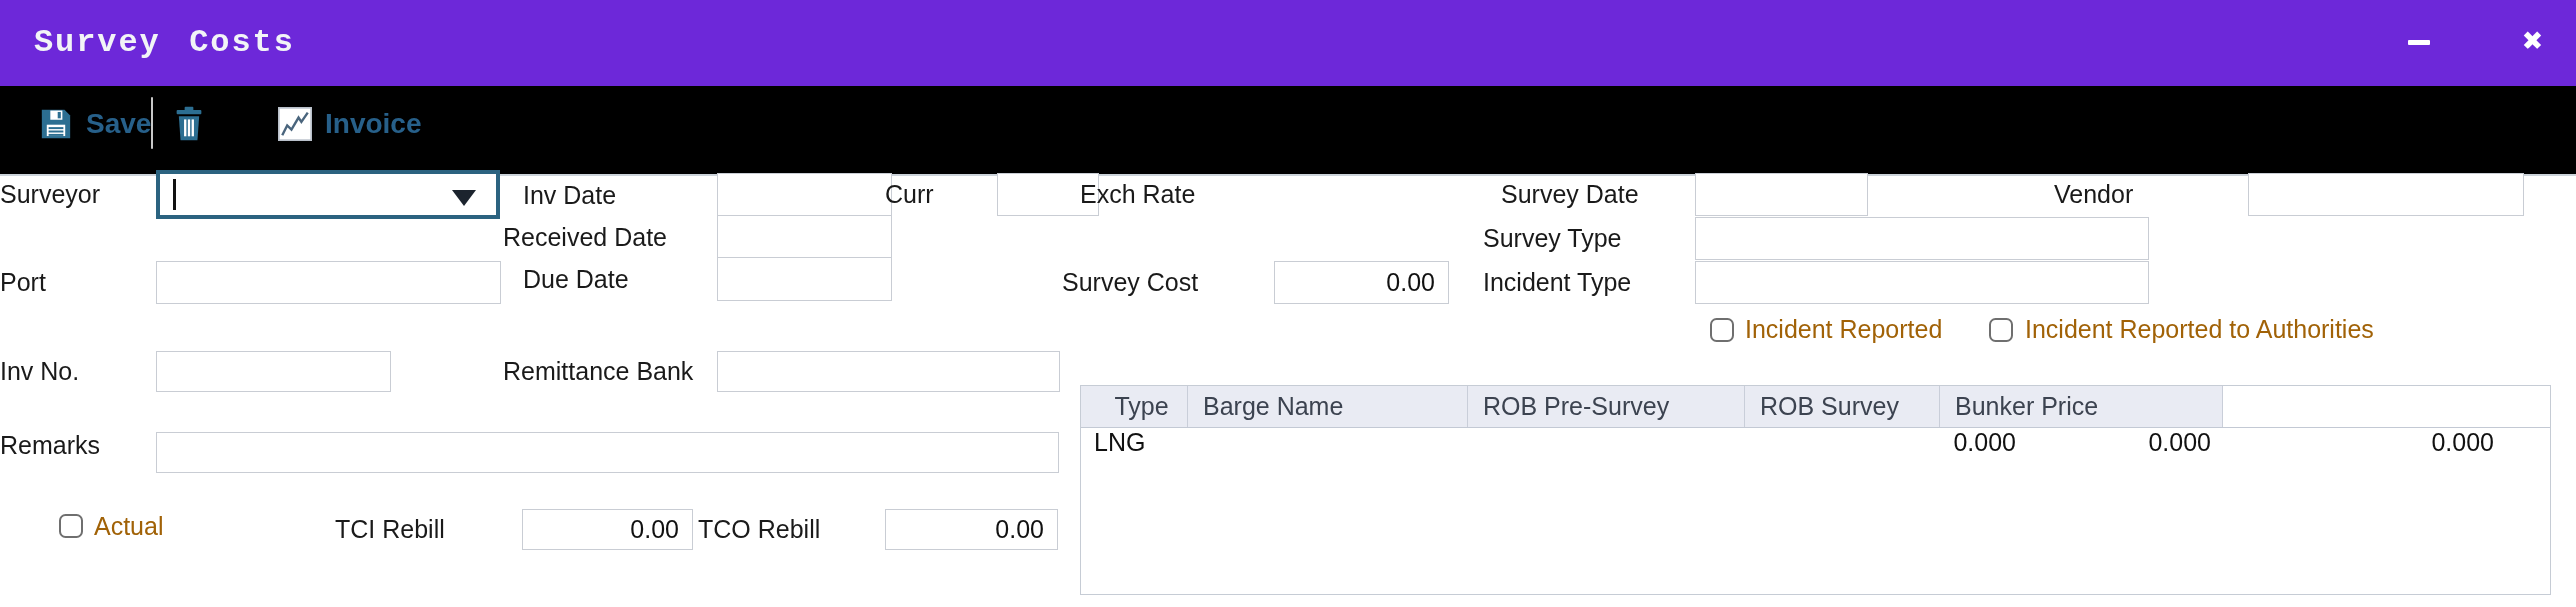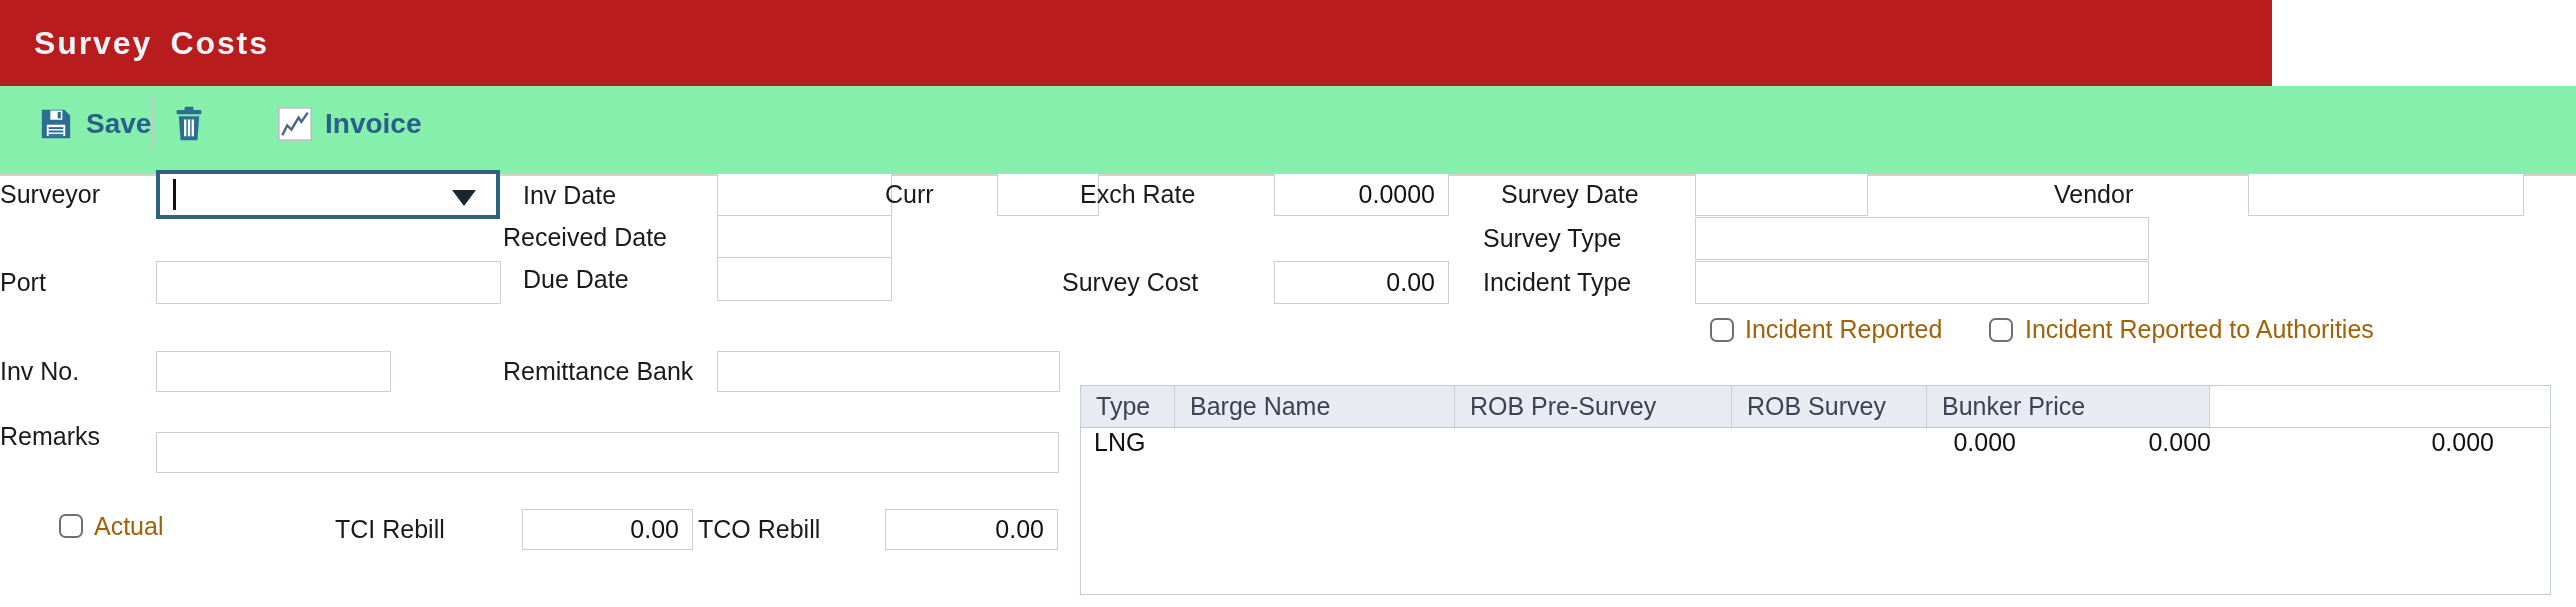--- a/index.html
+++ b/index.html
@@ -1,28 +1,28 @@
 <!DOCTYPE html>
 <html style="font-size:15px"><head>
 <meta charset="utf-8">
 <style>
   html,body{margin:0;padding:0;background:#ffffff;font-family:"Liberation Sans",sans-serif;}
   .app{position:relative;width:2576px;height:607px;background:#ffffff;overflow:hidden;}
 
   
-  .titlebar{position:absolute;left:0;top:0;width:2272px;height:86px;background:#b91c1c;}
+  .titlebar{position:absolute;left:0;top:0;width:2576px;height:86px;background:#6d28d9;font-family:Liberation Mono, monospace;}
   .title-text{position:absolute;left:34px;top:0;height:86px;line-height:86px;
     color:#F2F4F7;font-size:32px;font-weight:bold;letter-spacing:1.9px;word-spacing:7.5px;}
   .win-btn{position:absolute;top:18.6px;width:48px;height:48px;display:flex;
     align-items:center;justify-content:center;cursor:pointer;}
   .min-dash{width:22.4px;height:4.7px;background:#ffffff;border-radius:0.9px;}
   .close-glyph{color:#ffffff;font-size:34px;font-weight:bold;line-height:48px;}
 
   
-  .toolbar{position:absolute;left:0;top:86px;width:2576px;height:90px;background:#86efac;
+  .toolbar{position:absolute;left:0;top:86px;width:2576px;height:90px;background:#000000;
     border-bottom:2.8px solid #ccd3da;box-sizing:border-box;}
   .tb-btn{position:absolute;top:0;height:75px;display:flex;align-items:center;gap:13px;
     color:#27608A;font-size:28px;font-weight:bold;cursor:pointer;}
   .tb-divider{position:absolute;left:151px;top:11.2px;width:1.9px;height:52px;background:#c8c8c8;border-radius:1.9px;}
 
   
   .lbl{position:absolute;text-align:left;font-size:25px;color:#1a1a1a;white-space:nowrap;}
   .inp{position:absolute;border:1.9px solid #c9cdd4;background:#fff;font-size:25px;color:#111;
     padding:0 13px;box-sizing:border-box;font-family:inherit;outline:none;}
   .num{text-align:right;}
@@ -109,21 +109,20 @@
     <div class="dd-arrow"></div>
   </div>
 
   <div class="lbl" style="left:523px;width:186px;top:173px;line-height:44px;">Inv Date</div>
   <input class="inp" style="left: 717px; top: 173px; width: 175px; height: 44px;" value="">
 
   <div class="lbl" style="left:885px;width:104px;top:173px;line-height:43px;">Curr</div>
   <input class="inp" style="left: 997px; top: 173px; width: 102px; height: 43px;" value="">
 
   <div class="lbl" style="left:1080px;width:186px;top:173px;line-height:43px;">Exch Rate</div>
-  <input class="inp num" style="left: 1274px; top: 173px; width: 175px; height: 43px;" value="0.0000">
 
   <div class="lbl" style="left:1501px;width:186px;top:173px;line-height:43px;">Survey Date</div>
   <input class="inp" style="left: 1695px; top: 173px; width: 173px; height: 43px;" value="">
 
   <div class="lbl" style="left:2054px;width:186px;top:173px;line-height:43px;">Vendor</div>
   <input class="inp" style="left: 2248px; top: 173px; width: 276px; height: 43px;" value="">
 
   <div class="lbl" style="left:503px;width:207px;top:215px;line-height:44px;">Received Date</div>
   <input class="inp" style="left: 717px; top: 215px; width: 175px; height: 44px;" value="">
 
@@ -147,35 +146,35 @@
 
   <div class="cb" style="left:1989px;top:318px;" role="checkbox" aria-checked="false"></div>
   <div class="cb-lbl" style="left:2025px;top:309px;line-height:41px;">Incident Reported to Authorities</div>
 
   <div class="lbl" style="left:0;width:147px;top:351px;line-height:41px;">Inv No.</div>
   <input class="inp" style="left: 156px; top: 351px; width: 235px; height: 41px;" value="">
 
   <div class="lbl" style="left:503px;width:207px;top:351px;line-height:41px;">Remittance Bank</div>
   <input class="inp" style="left: 717px; top: 351px; width: 343px; height: 41px;" value="">
 
-  <div class="lbl" style="left:0;width:147px;top:416px;line-height:41px;">Remarks</div>
+  <div class="lbl" style="left:0;width:147px;top:425px;line-height:41px;">Remarks</div>
   <input class="inp" style="left: 156px; top: 432px; width: 903px; height: 41px;" value="">
 
   <div class="cb" style="left:59px;top:514px;" role="checkbox" aria-checked="false"></div>
   <div class="cb-lbl" style="left:94px;top:506px;line-height:41px;">Actual</div>
 
   <div class="lbl" style="left:335px;width:179px;top:509px;line-height:41px;">TCI Rebill</div>
   <input class="inp num" style="left: 522px; top: 509px; width: 171px; height: 41px;" value="0.00">
 
   <div class="lbl" style="left:698px;width:179px;top:509px;line-height:41px;">TCO Rebill</div>
   <input class="inp num" style="left: 885px; top: 509px; width: 173px; height: 41px;" value="0.00">
 
   <div class="grid">
     <div class="grid-head">
-      <div class="gh-cell" style="width:94px;">Type</div>
+      <div class="gh-cell" style="width:107px;text-align:center;">Type</div>
       <div class="gh-cell" style="width:280px;">Barge Name</div>
       <div class="gh-cell" style="width:277px;">ROB Pre-Survey</div>
       <div class="gh-cell" style="width:195px;">ROB Survey</div>
       <div class="gh-cell" style="width:283px;">Bunker Price</div>
       <div class="gh-gutter"></div>
     </div>
     <div class="grid-row">
       <div class="gr-cell" style="width:115px;">LNG</div>
       <div class="gr-cell" style="width:280px;"></div>
       <div class="gr-cell" style="width:280px;"></div>

